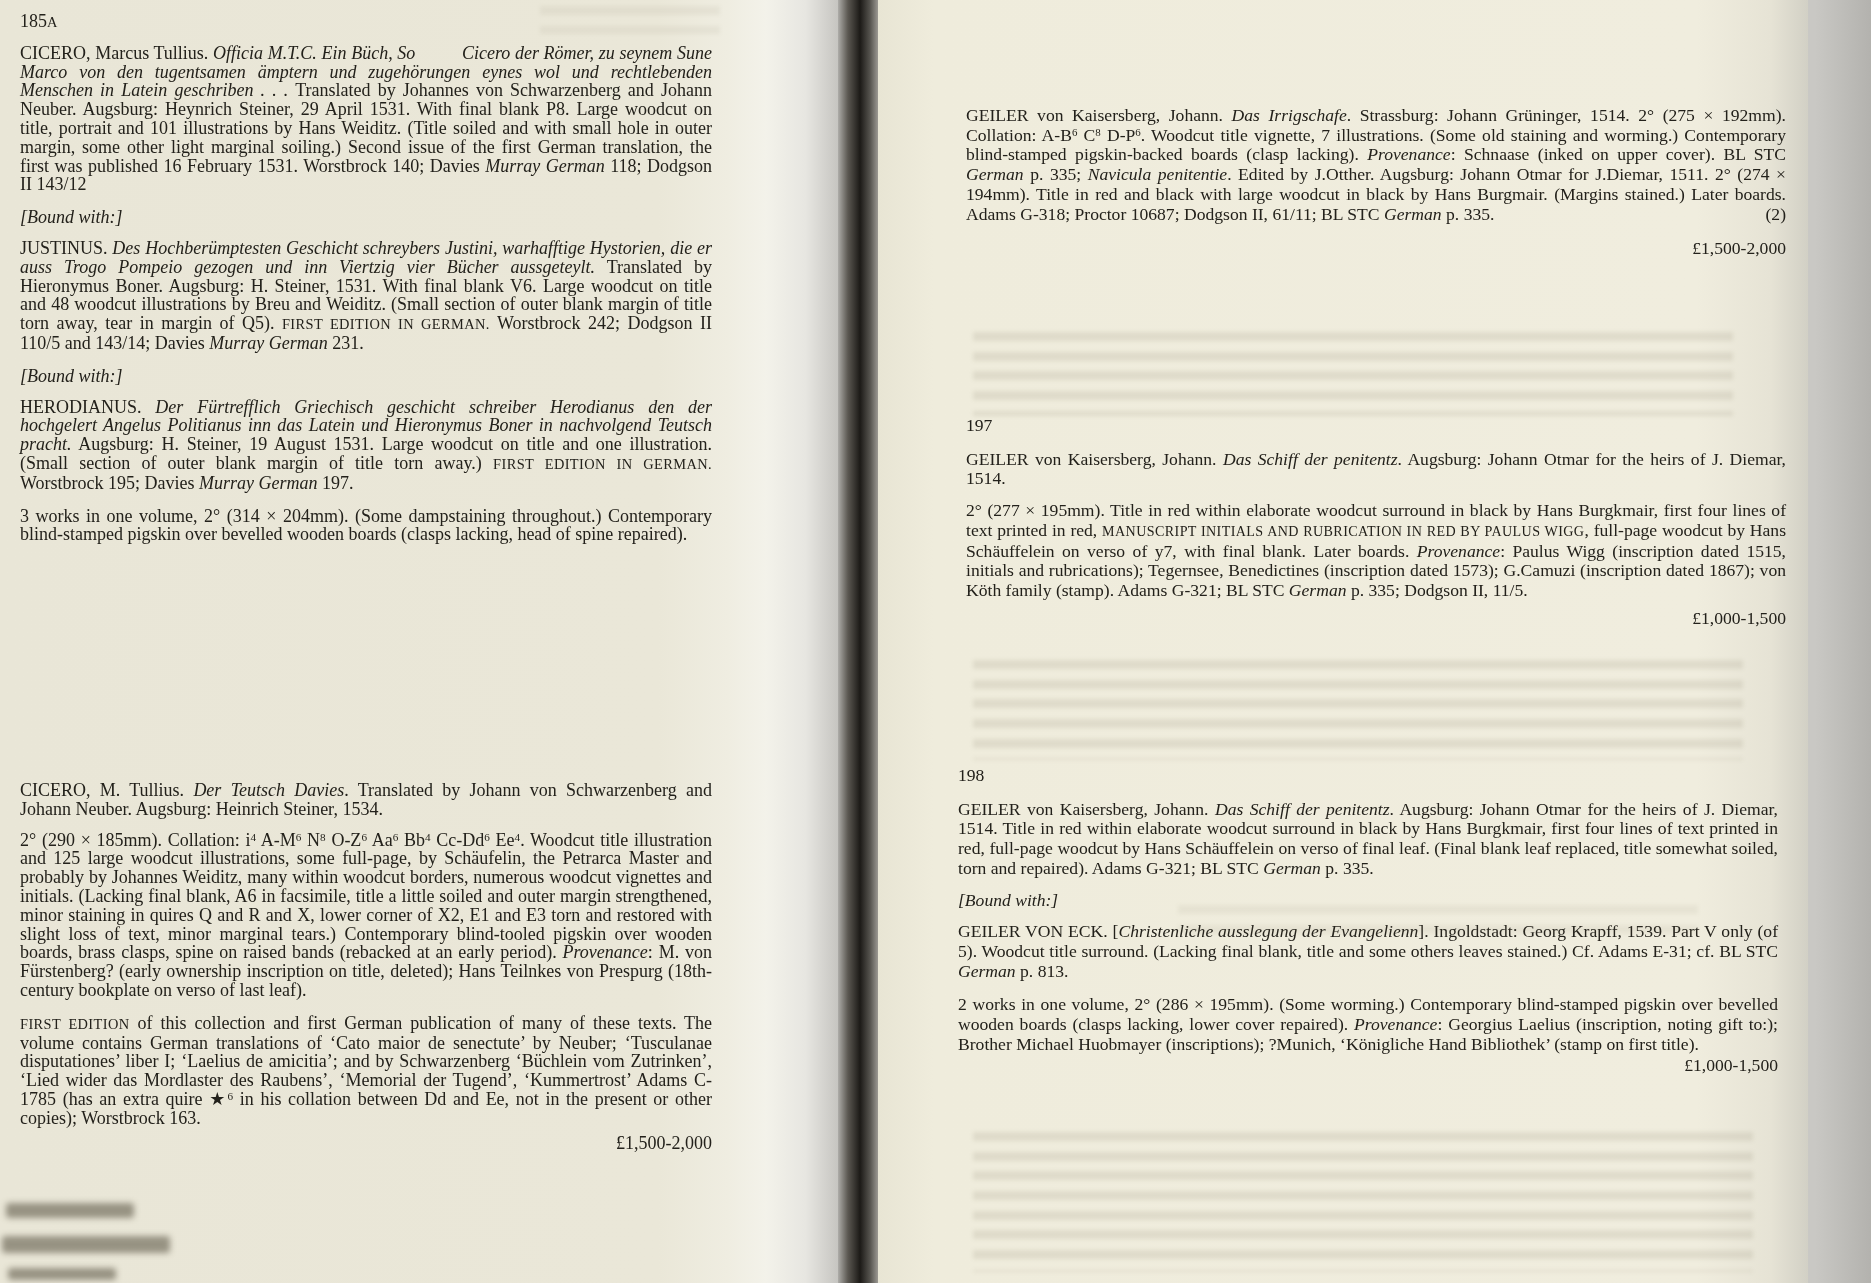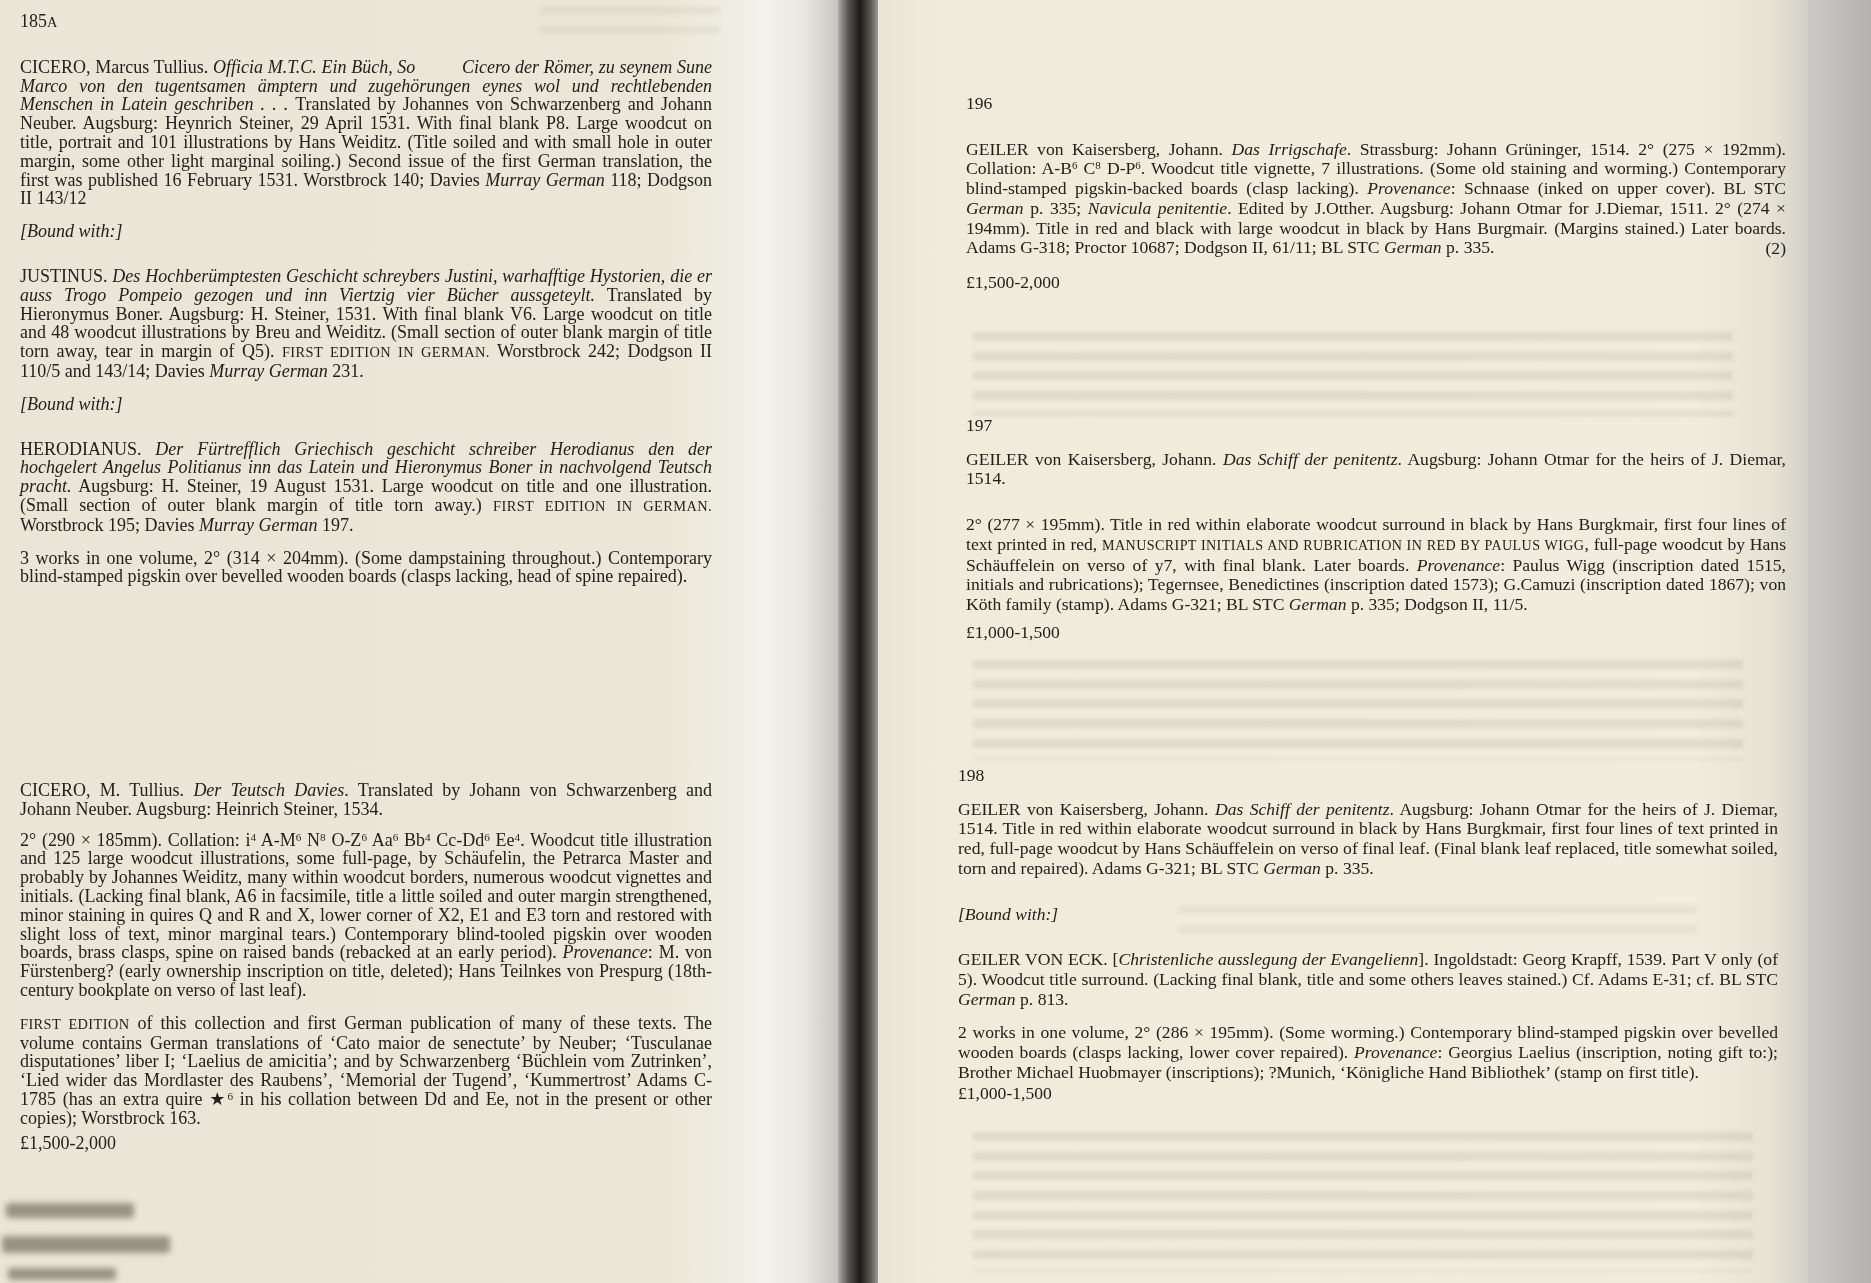--- a/index.html
+++ b/index.html
@@ -17,25 +17,25 @@
     background:linear-gradient(90deg,#e8e5d4 0%,#efecdc 6%,#f0edde 88%,#e6e3d5 96%,#d2d0c5 100%);}
 
   
   .txt{font-family:"Liberation Serif","DejaVu Serif",serif;color:#23211b;
        margin:0;text-align:justify;hyphens:none;}
   .lp .txt{font-size:18px;line-height:18.8px;font-family:Liberation Serif, serif;}
   .rp .txt{font-size:17.6px;line-height:19.7px;}
   .i{font-style:italic;}
   .sc{font-size:.8em;letter-spacing:.4px;}
   .sup{font-size:.62em;vertical-align:.45em;line-height:0;}
-  .price{}
+  .price{text-align:right;}
   .count-line{text-align:right;margin-top:-19px;}
   .group{position:absolute;}
   .mt2{margin-top:2px}.mt6{margin-top:6px}.mt8{margin-top:8px}
-  .mt12{margin-top:12px}.mt13{margin-top:26px}.mt14{margin-top:14px}.mt15{margin-top:15px}
+  .mt12{margin-top:12px}.mt13{margin-top:12px}.mt14{margin-top:14px}.mt15{margin-top:15px}
 
   
   .ghost{position:absolute;filter:blur(2px);opacity:.38;pointer-events:none;
     background:repeating-linear-gradient(180deg,rgba(118,110,86,.35) 0 9px,rgba(0,0,0,0) 9px 19.7px);}
   .ghost.light{opacity:.22;}
   .smudge{position:absolute;background:#46402f;filter:blur(3px);opacity:.5;
     border-radius:3px;pointer-events:none;}
 </style>
 </head>
 <body>
@@ -67,21 +67,20 @@
     <div class="smudge" style="left:2px;top:1236px;width:168px;height:17px;"></div>
     <div class="smudge" style="left:8px;top:1268px;width:108px;height:12px;"></div>
   </div>
 
   <div class="mid"></div>
   <div class="gutter"></div>
 
   <div class="page-right rp">
 
     <section class="group" style="left:88px;top:94px;width:820px;">
-      <div class="txt"><span>196</span></div>
       <p class="txt mt13"><span>GEILER von Kaisersberg, Johann. </span><span class="i">Das Irrigschafe</span><span>. Strassburg: Johann Grüninger, 1514. 2° (275 × 192mm). Collation: A-B</span><span class="sup">6</span><span> C</span><span class="sup">8</span><span> D-P</span><span class="sup">6</span><span>. Woodcut title vignette, 7 illustrations. (Some old staining and worming.) Contemporary blind-stamped pigskin-backed boards (clasp lacking). </span><span class="i">Provenance</span><span>: Schnaase (inked on upper cover). BL STC </span><span class="i">German</span><span> p. 335; </span><span class="i">Navicula penitentie</span><span>. Edited by J.Otther. Augsburg: Johann Otmar for J.Diemar, 1511. 2° (274 × 194mm). Title in red and black with large woodcut in black by Hans Burgmair. (Margins stained.) Later boards. Adams G-318; Proctor 10687; Dodgson II, 61/11; BL STC </span><span class="i">German</span><span> p. 335.</span></p>
       <p class="txt count-line">(2)</p>
       <p class="txt price mt14">£1,500-2,000</p>
     </section>
 
     <div class="ghost" style="left:95px;top:332px;width:760px;height:84px;"></div>
 
     <section class="group" style="left:88px;top:416px;width:820px;">
       <div class="txt"><span>197</span></div>
       <p class="txt mt14"><span>GEILER von Kaisersberg, Johann. </span><span class="i">Das Schiff der penitentz</span><span>. Augsburg: Johann Otmar for the heirs of J. Diemar, 1514.</span></p>

